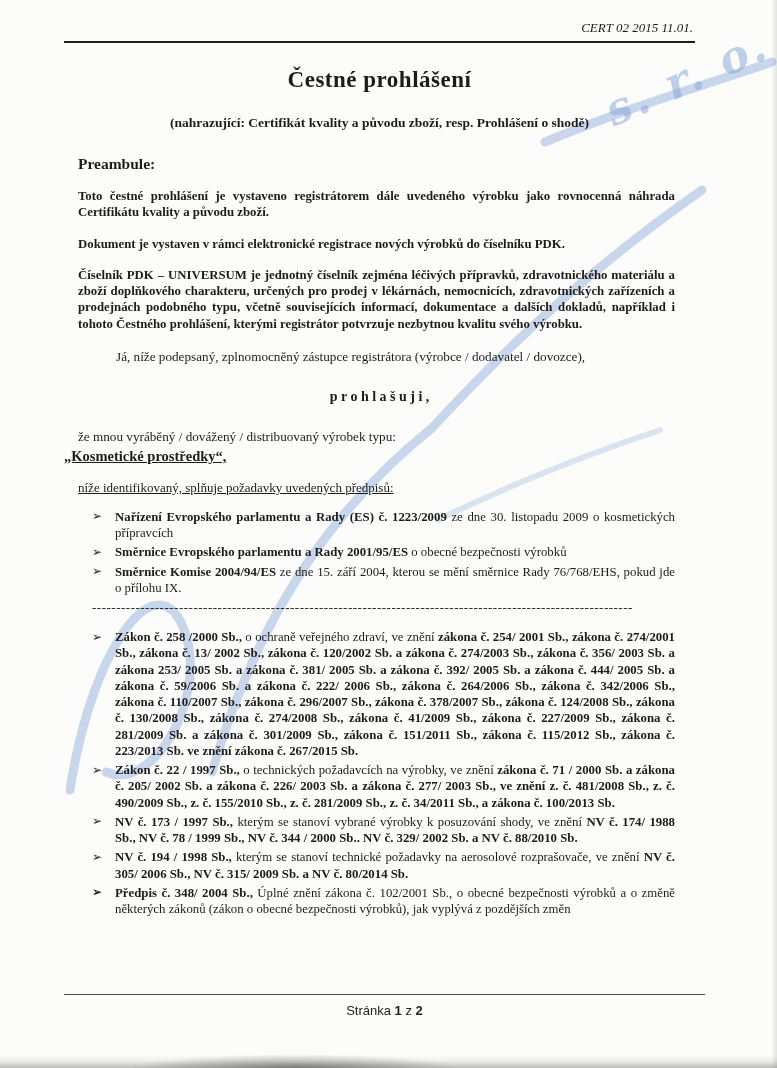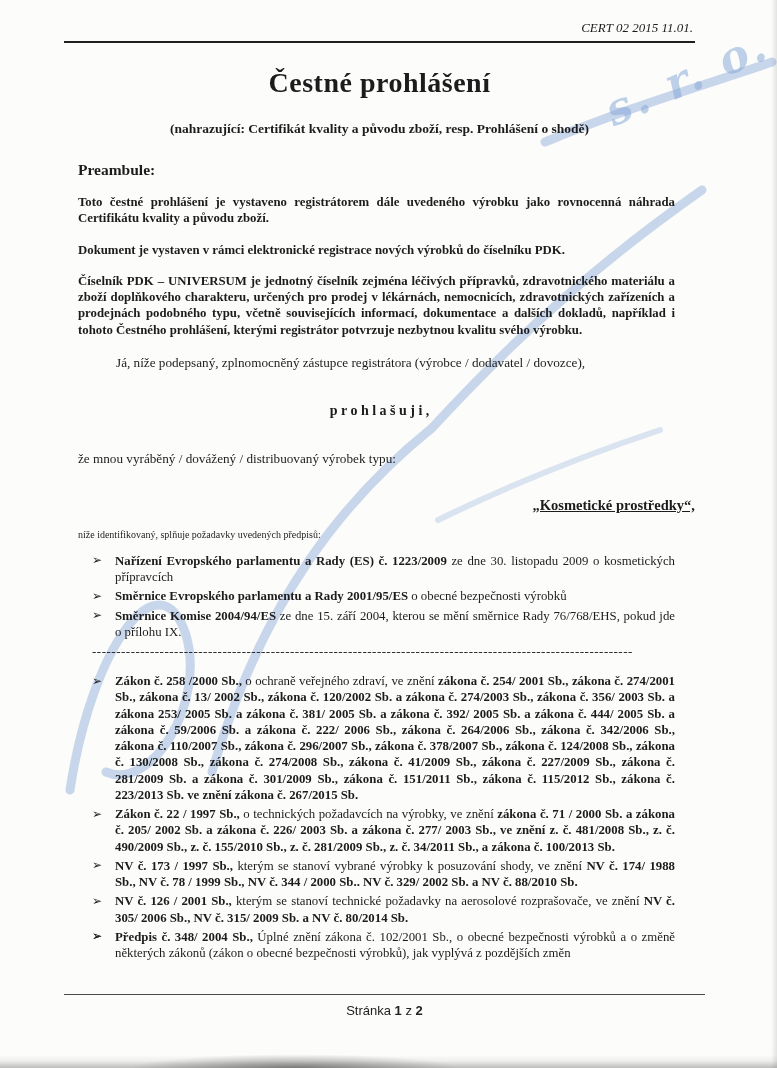--- a/index.html
+++ b/index.html
@@ -28,32 +28,32 @@
     font-size:44px; letter-spacing:3px;
     color:rgba(128,163,213,0.50);
     white-space:nowrap;
   }
 
   .content { position:relative; z-index:1; padding:20px 82px 0 64px; box-sizing:border-box; }
 
   .doc-code { text-align:right; font-style:italic; font-size:13px; padding-right:2px; }
   .top-rule { border:none; border-top:2px solid #1f1f1f; margin:5px 0 0 0; }
 
-  .title { text-align:center; font-size:28px; font-weight:bold; margin-top:24px; letter-spacing:0.5px; }
+  .title { text-align:center; font-size:23px; font-weight:bold; margin-top:24px; letter-spacing:0.5px; }
   .subtitle { text-align:center; font-size:13.5px; font-weight:bold; margin-top:22px; }
 
   .preamble-h { font-size:15.5px; font-weight:bold; margin:24px 20px 3px 14px; }
   .preamble p { margin:15px 20px 0 14px; font-weight:bold; font-size:12.8px; line-height:1.27; text-align:justify; }
 
   .intro { margin:17px 20px 0 14px; font-size:13.2px; text-indent:38px; }
-  .verb { text-align:center; font-weight:bold; font-size:14px; margin:32px 0; }
+  .verb { text-align:center; font-weight:bold; font-size:14px; margin:24px 0; }
   .product-intro { margin:15px 20px 0 14px; font-size:13.2px; }
-  .product-type { text-align:right; margin:30px 0 0 0; font-size:14.5px; font-weight:bold; }
+  .product-type { text-align:left; margin:3px 0 0 0; font-size:14.5px; font-weight:bold; }
   .product-type span { text-decoration:underline; }
-  .compliance-intro { margin:15px 20px 0 14px; font-size:10px; }
+  .compliance-intro { margin:15px 20px 0 14px; font-size:13px;text-decoration:underline; }
 
   ul.reg-list { list-style:none; margin:13px 20px 0 28px; padding:0; font-size:12.8px; }
   ul.reg-list li { position:relative; padding-left:23px; text-align:justify; line-height:1.27; margin-bottom:3px; }
   ul.reg-list .marker { position:absolute; left:0; top:0.5px; font-size:12px; }
   .b { font-weight:bold; }
 
   .separator { margin:4px 0 4px 28px; width:540px; overflow:hidden; white-space:nowrap;
     font-size:13px; letter-spacing:0.5px; color:#222; }
 
   .footer { position:absolute; left:64px; right:72px; bottom:50px; z-index:1;
@@ -105,21 +105,21 @@
         <li><span class="marker">➢</span><span class="li-text"><span class="b">Směrnice Evropského parlamentu a Rady 2001/95/ES</span><span> o obecné bezpečnosti výrobků</span></span></li>
         <li><span class="marker">➢</span><span class="li-text"><span class="b">Směrnice Komise 2004/94/ES</span><span> ze dne 15. září 2004, kterou se mění směrnice Rady 76/768/EHS, pokud jde o přílohu IX.</span></span></li>
       </ul>
 
     <div class="separator">------------------------------------------------------------------------------------------------------------------------------------------------------------------</div>
 
     <ul class="reg-list">
         <li><span class="marker">➢</span><span class="li-text"><span class="b">Zákon č. 258 /2000 Sb.,</span><span> o ochraně veřejného zdraví, ve znění </span><span class="b">zákona č. 254/ 2001 Sb., zákona č. 274/2001 Sb., zákona č. 13/ 2002 Sb., zákona č. 120/2002 Sb. a zákona č. 274/2003 Sb., zákona č. 356/ 2003 Sb. a zákona 253/ 2005 Sb. a zákona č. 381/ 2005 Sb. a zákona č. 392/ 2005 Sb. a zákona č. 444/ 2005 Sb. a zákona č. 59/2006 Sb. a zákona č. 222/ 2006 Sb., zákona č. 264/2006 Sb., zákona č. 342/2006 Sb., zákona č. 110/2007 Sb., zákona č. 296/2007 Sb., zákona č. 378/2007 Sb., zákona č. 124/2008 Sb., zákona č. 130/2008 Sb., zákona č. 274/2008 Sb., zákona č. 41/2009 Sb., zákona č. 227/2009 Sb., zákona č. 281/2009 Sb. a zákona č. 301/2009 Sb., zákona č. 151/2011 Sb., zákona č. 115/2012 Sb., zákona č. 223/2013 Sb. ve znění zákona č. 267/2015 Sb.</span></span></li>
         <li><span class="marker">➢</span><span class="li-text"><span class="b">Zákon č. 22 / 1997 Sb.,</span><span> o technických požadavcích na výrobky, ve znění </span><span class="b">zákona č. 71 / 2000 Sb. a zákona č. 205/ 2002 Sb. a zákona č. 226/ 2003 Sb. a zákona č. 277/ 2003 Sb., ve znění z. č. 481/2008 Sb., z. č. 490/2009 Sb., z. č. 155/2010 Sb., z. č. 281/2009 Sb., z. č. 34/2011 Sb., a zákona č. 100/2013 Sb.</span></span></li>
         <li><span class="marker">➢</span><span class="li-text"><span class="b">NV č. 173 / 1997 Sb.,</span><span> kterým se stanoví vybrané výrobky k posuzování shody, ve znění </span><span class="b">NV č. 174/ 1988 Sb., NV č. 78 / 1999 Sb., NV č. 344 / 2000 Sb.. NV č. 329/ 2002 Sb. a NV č. 88/2010 Sb.</span></span></li>
-        <li><span class="marker">➢</span><span class="li-text"><span class="b">NV č. 126 / 2001 Sb.,</span><span> kterým se stanoví technické požadavky na aerosolové rozprašovače, ve znění </span><span class="b">NV č. 305/ 2006 Sb., NV č. 315/ 2009 Sb. a NV č. 80/2014 Sb.</span></span></li>
+        <li><span class="marker">➢</span><span class="li-text"><span class="b">NV č. 194 / 1998 Sb.,</span><span> kterým se stanoví technické požadavky na aerosolové rozprašovače, ve znění </span><span class="b">NV č. 305/ 2006 Sb., NV č. 315/ 2009 Sb. a NV č. 80/2014 Sb.</span></span></li>
         <li><span class="marker">➢</span></li>
         <li><span class="marker">➢</span><span class="li-text"><span class="b">Předpis č. 348/ 2004 Sb.,</span><span> Úplné znění zákona č. 102/2001 Sb., o obecné bezpečnosti výrobků a o změně některých zákonů (zákon o obecné bezpečnosti výrobků), jak vyplývá z pozdějších změn</span></span></li>
       </ul>
 
   </div>
 
   <div class="footer">
     <span><span>Stránka </span><span class="b">1</span><span> z </span><span class="b">2</span></span>
   </div>
 

